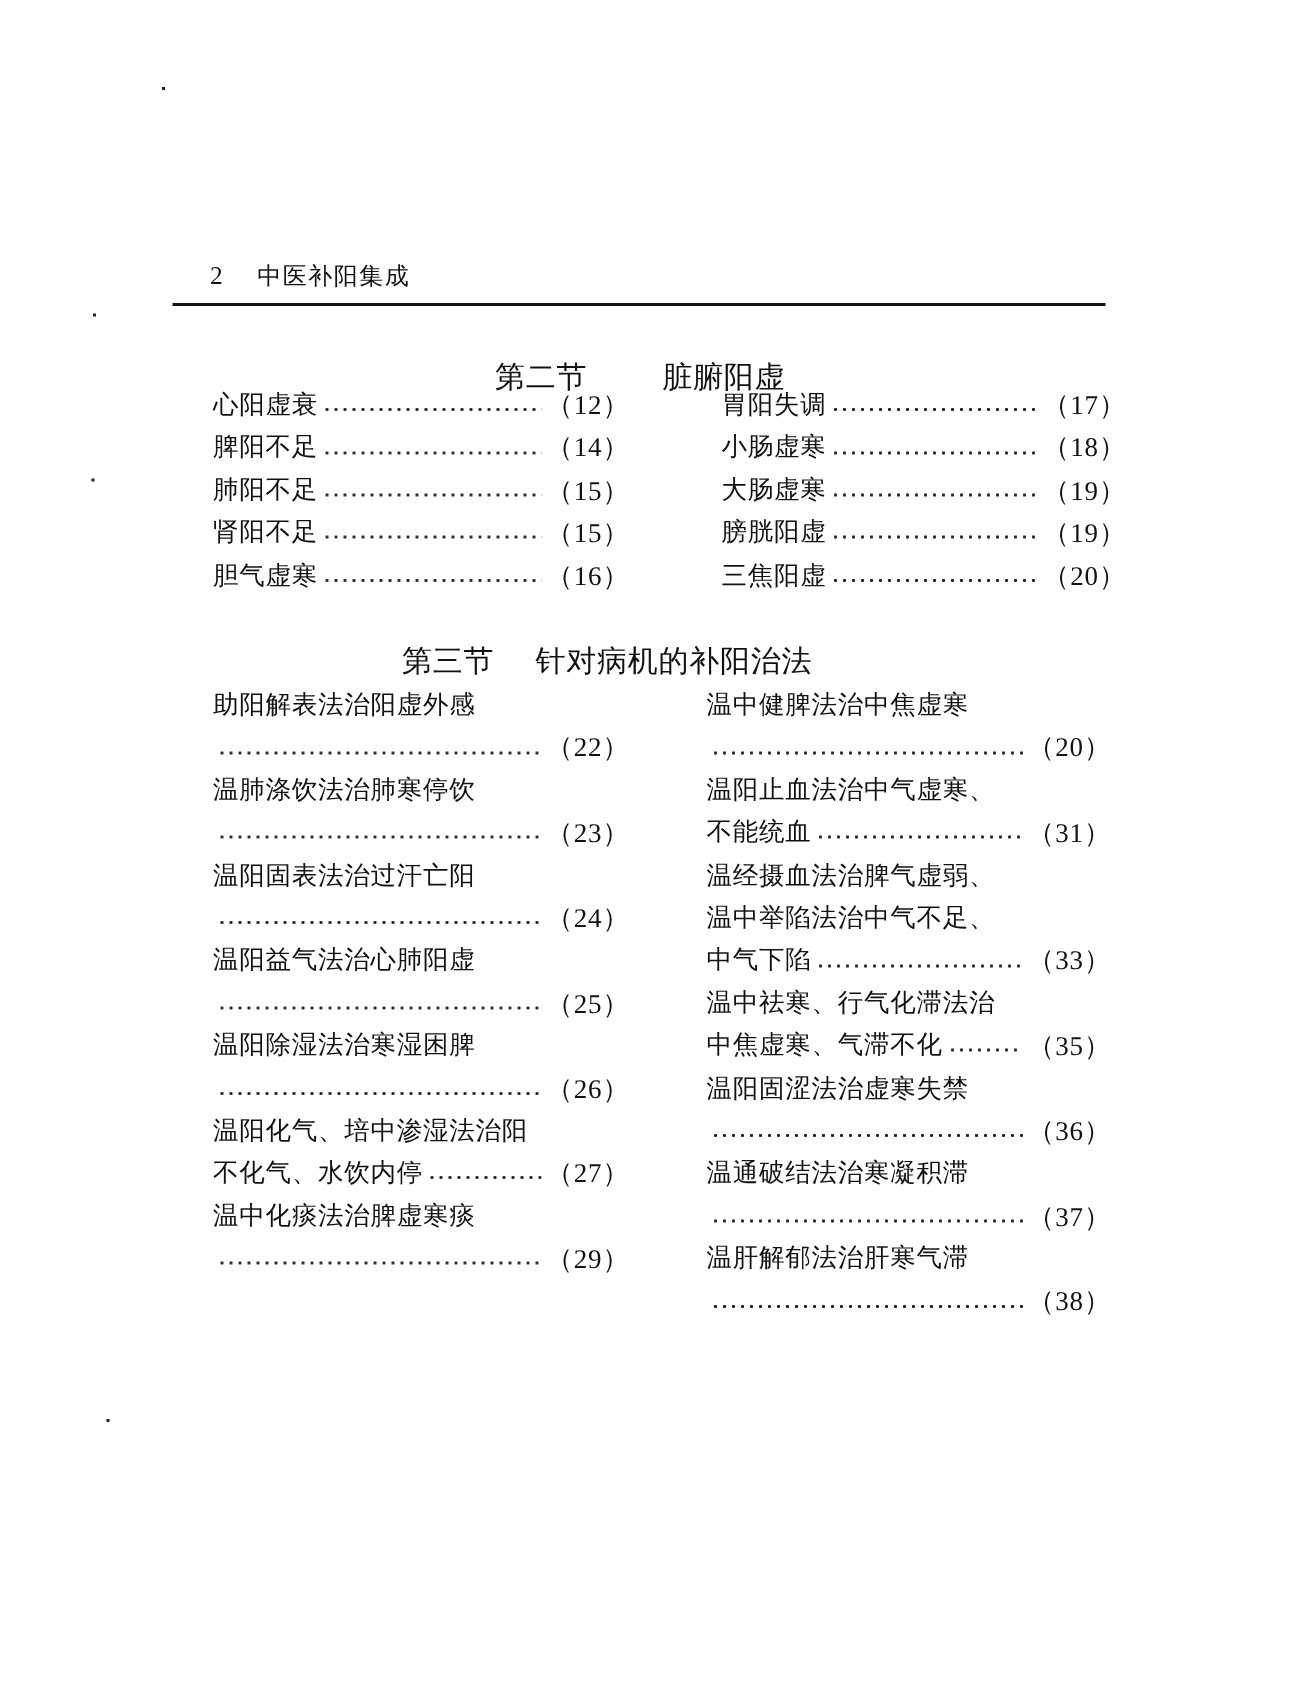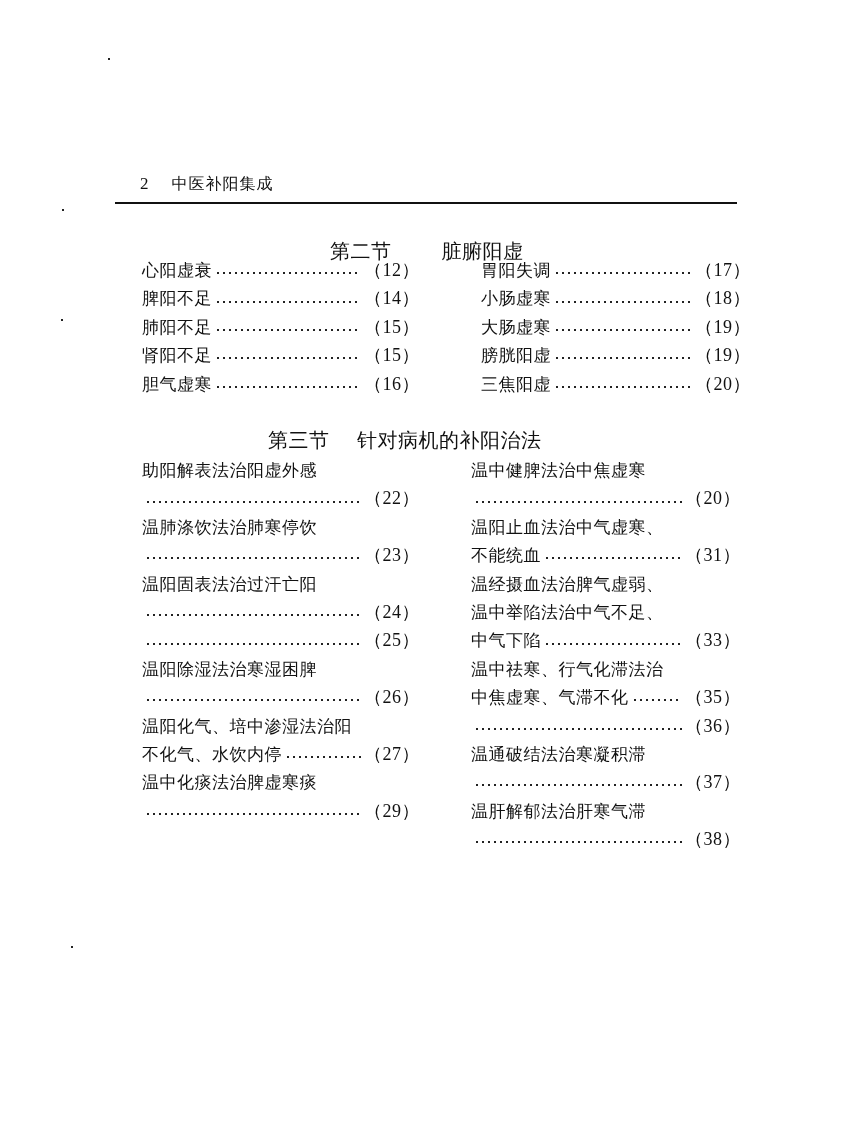--- a/index.html
+++ b/index.html
@@ -137,20 +137,23 @@
       </div>
     <div class="line">
         <span class="txt"></span>
         <span class="dots"></span>
         <span class="pnum">（24）</span>
       </div>
   </div>
 
   <div>
     <div class="line">
+        <span class="txt">温阳益气法治心肺阳虚</span>
+      </div>
+    <div class="line">
         <span class="txt"></span>
         <span class="dots"></span>
         <span class="pnum">（25）</span>
       </div>
   </div>
 
   <div>
     <div class="line">
         <span class="txt">温阳除湿法治寒湿困脾</span>
       </div>
@@ -232,20 +235,23 @@
       </div>
     <div class="line">
         <span class="txt">中焦虚寒、气滞不化</span>
         <span class="dots"></span>
         <span class="pnum">（35）</span>
       </div>
   </div>
 
   <div>
     <div class="line">
+        <span class="txt">温阳固涩法治虚寒失禁</span>
+      </div>
+    <div class="line">
         <span class="txt"></span>
         <span class="dots"></span>
         <span class="pnum">（36）</span>
       </div>
   </div>
 
   <div>
     <div class="line">
         <span class="txt">温通破结法治寒凝积滞</span>
       </div>

